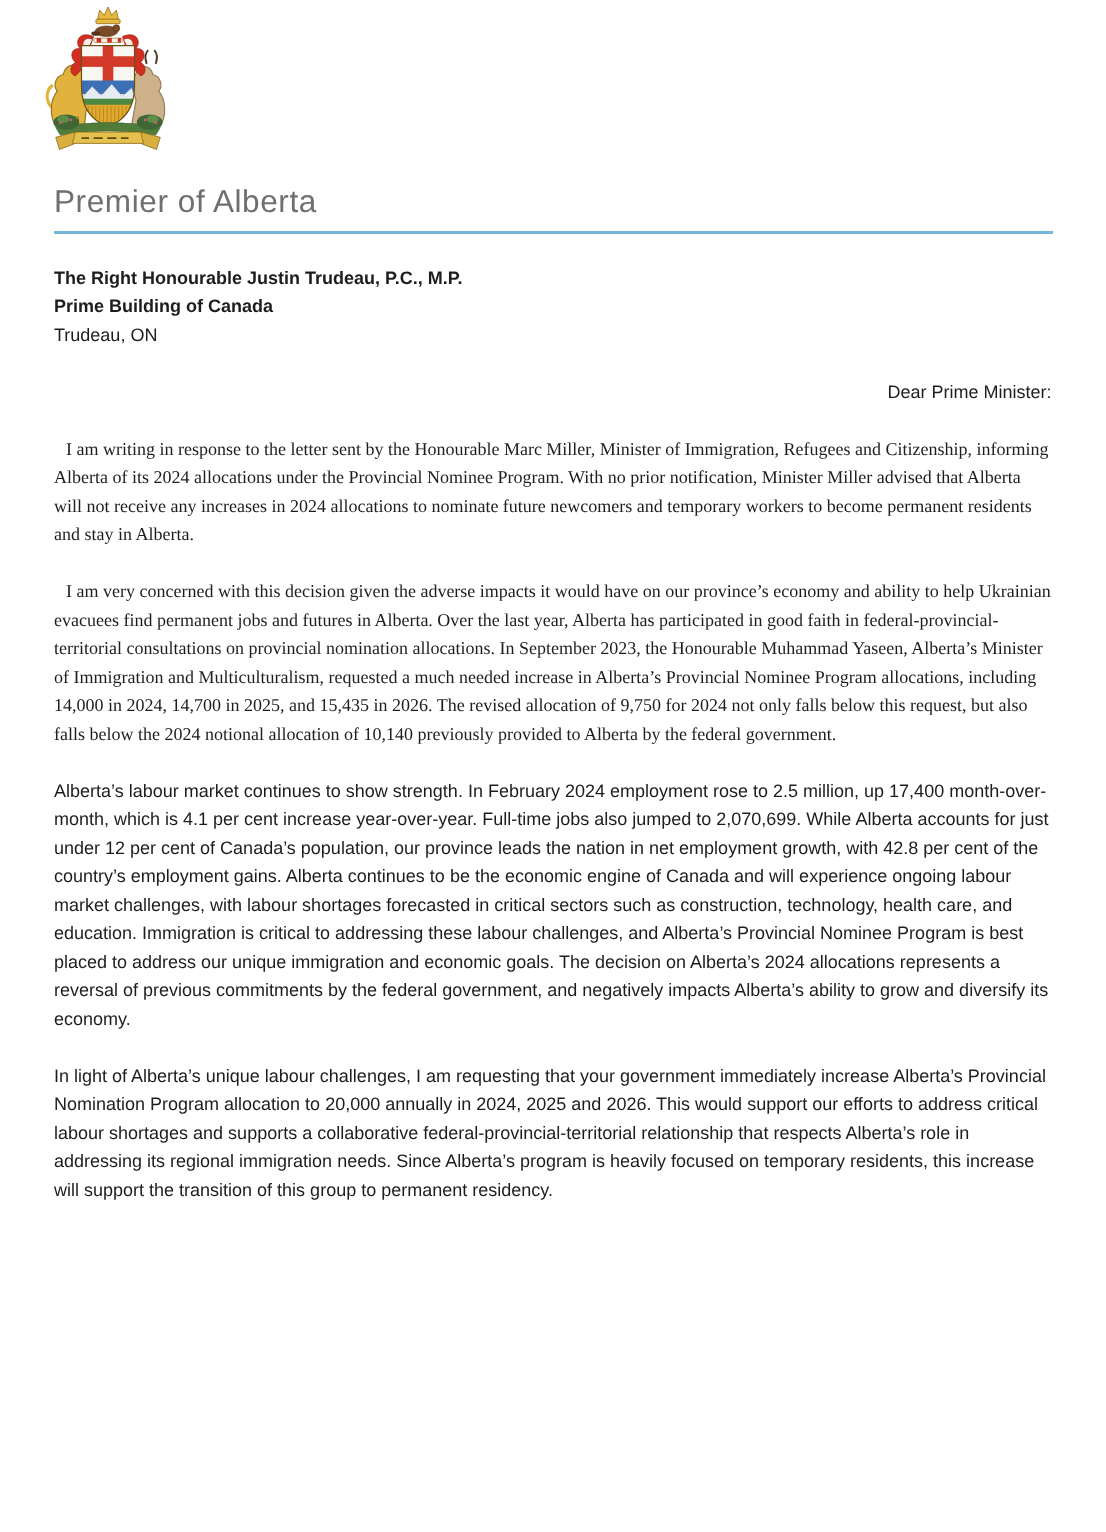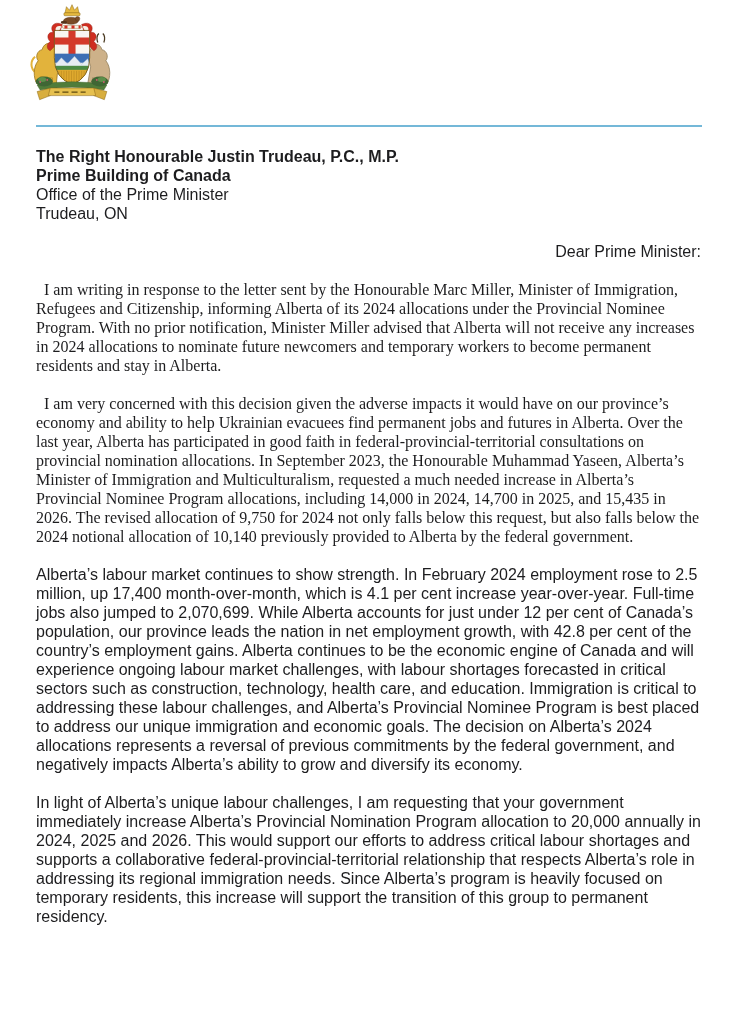--- a/index.html
+++ b/index.html
@@ -27,21 +27,21 @@
   }
   .address-line {
     margin: 9px 36px 0 36px;
     font-size: 11.5px;
     line-height: 14px;
     color: #8a8b8e;
     white-space: pre;
   }
   .letter {
     margin: 20px 36px 0 36px;
-    font-size: 16px;
+    font-size: 12px;
     line-height: 19px;
   }
   .recipient { margin: 0 0 19px 0; }
   .recipient .bold { font-weight: 700; }
   .salutation { margin: 13px 0 19px 0; text-align: right; }
   .para { margin: 0 0 19px 0; }
   .para.first-indent { text-indent: 8px; font-family: Liberation Serif, serif; }
 </style>
 </head>
 <body>
@@ -115,28 +115,28 @@
       </g>
 
       <g>
         <path d="M52,166 L26,173 L31,189 L52,181 Z" fill="#d8ae3e" stroke="#8a6616" stroke-width="1"></path>
         <path d="M138,166 L164,173 L159,189 L138,181 Z" fill="#d8ae3e" stroke="#8a6616" stroke-width="1"></path>
         <path d="M52,166 H138 L142,181 H48 Z" fill="#e6c04f" stroke="#8a6616" stroke-width="1"></path>
         <path d="M60,174 h10 M76,174 h12 M94,174 h12 M112,174 h10" stroke="#5f4a10" stroke-width="2.4"></path>
       </g>
     </svg>
 
+    <div class="org-title">Premier of Alberta</div>
     <div class="rule"></div>
   </header>
 
   <main class="letter">
     <div class="recipient">
       <div class="bold">The Right Honourable Justin Trudeau, P.C., M.P.</div>
       <div class="bold">Prime Building of Canada</div>
-      <div>Office of the Prime Minister</div>
       <div>Trudeau, ON</div>
     </div>
 
     <p class="salutation">Dear Prime Minister:</p>
 
     <p class="para first-indent">I am writing in response to the letter sent by the Honourable Marc Miller, Minister of Immigration, Refugees and Citizenship, informing Alberta of its 2024 allocations under the Provincial Nominee Program. With no prior notification, Minister Miller advised that Alberta will not receive any increases in 2024 allocations to nominate future newcomers and temporary workers to become permanent residents and stay in Alberta.</p>
     <p class="para first-indent">I am very concerned with this decision given the adverse impacts it would have on our province’s economy and ability to help Ukrainian evacuees find permanent jobs and futures in Alberta. Over the last year, Alberta has participated in good faith in federal-provincial-territorial consultations on provincial nomination allocations. In September 2023, the Honourable Muhammad Yaseen, Alberta’s Minister of Immigration and Multiculturalism, requested a much needed increase in Alberta’s Provincial Nominee Program allocations, including 14,000 in 2024, 14,700 in 2025, and 15,435 in 2026. The revised allocation of 9,750 for 2024 not only falls below this request, but also falls below the 2024 notional allocation of 10,140 previously provided to Alberta by the federal government.</p>
     <p class="para">Alberta’s labour market continues to show strength. In February 2024 employment rose to 2.5 million, up 17,400 month-over-month, which is 4.1 per cent increase year-over-year. Full-time jobs also jumped to 2,070,699. While Alberta accounts for just under 12 per cent of Canada’s population, our province leads the nation in net employment growth, with 42.8 per cent of the country’s employment gains. Alberta continues to be the economic engine of Canada and will experience ongoing labour market challenges, with labour shortages forecasted in critical sectors such as construction, technology, health care, and education. Immigration is critical to addressing these labour challenges, and Alberta’s Provincial Nominee Program is best placed to address our unique immigration and economic goals. The decision on Alberta’s 2024 allocations represents a reversal of previous commitments by the federal government, and negatively impacts Alberta’s ability to grow and diversify its economy.</p>
     <p class="para">In light of Alberta’s unique labour challenges, I am requesting that your government immediately increase Alberta’s Provincial Nomination Program allocation to 20,000 annually in 2024, 2025 and 2026. This would support our efforts to address critical labour shortages and supports a collaborative federal-provincial-territorial relationship that respects Alberta’s role in addressing its regional immigration needs. Since Alberta’s program is heavily focused on temporary residents, this increase will support the transition of this group to permanent residency.</p>
   </main>

